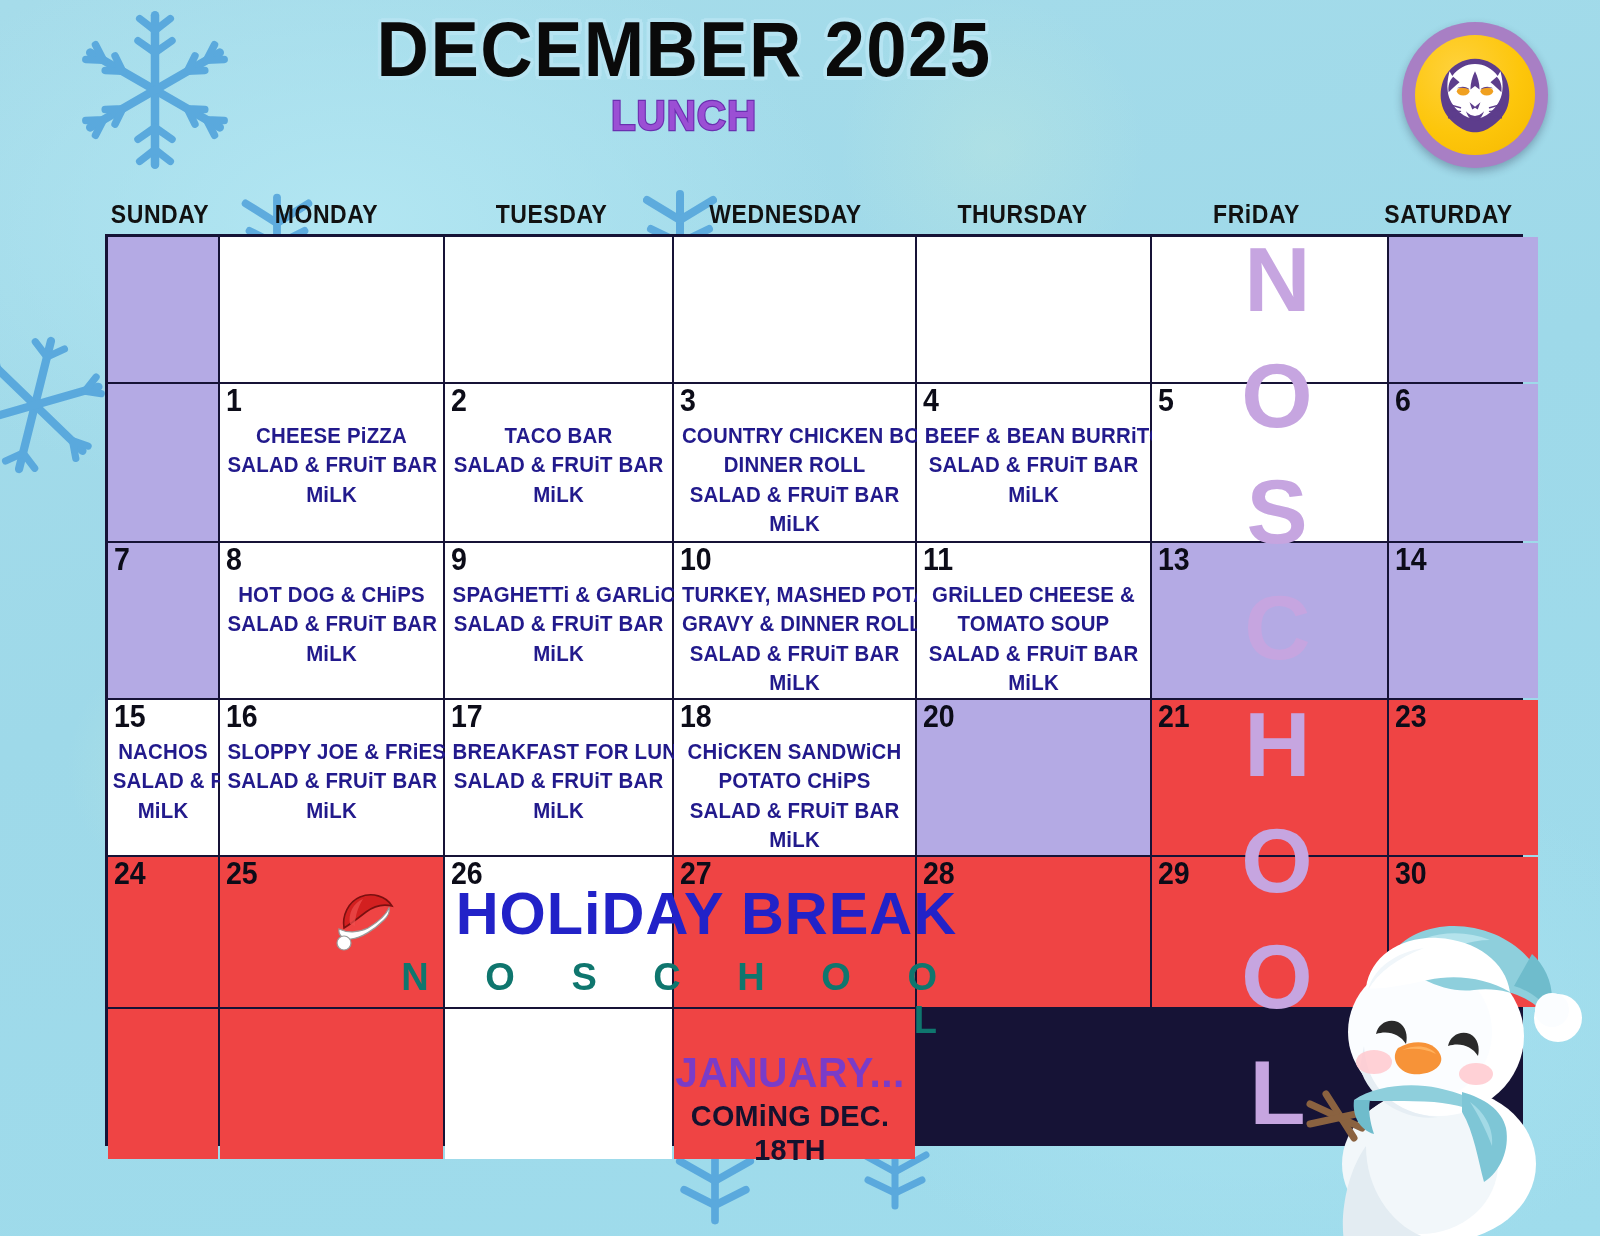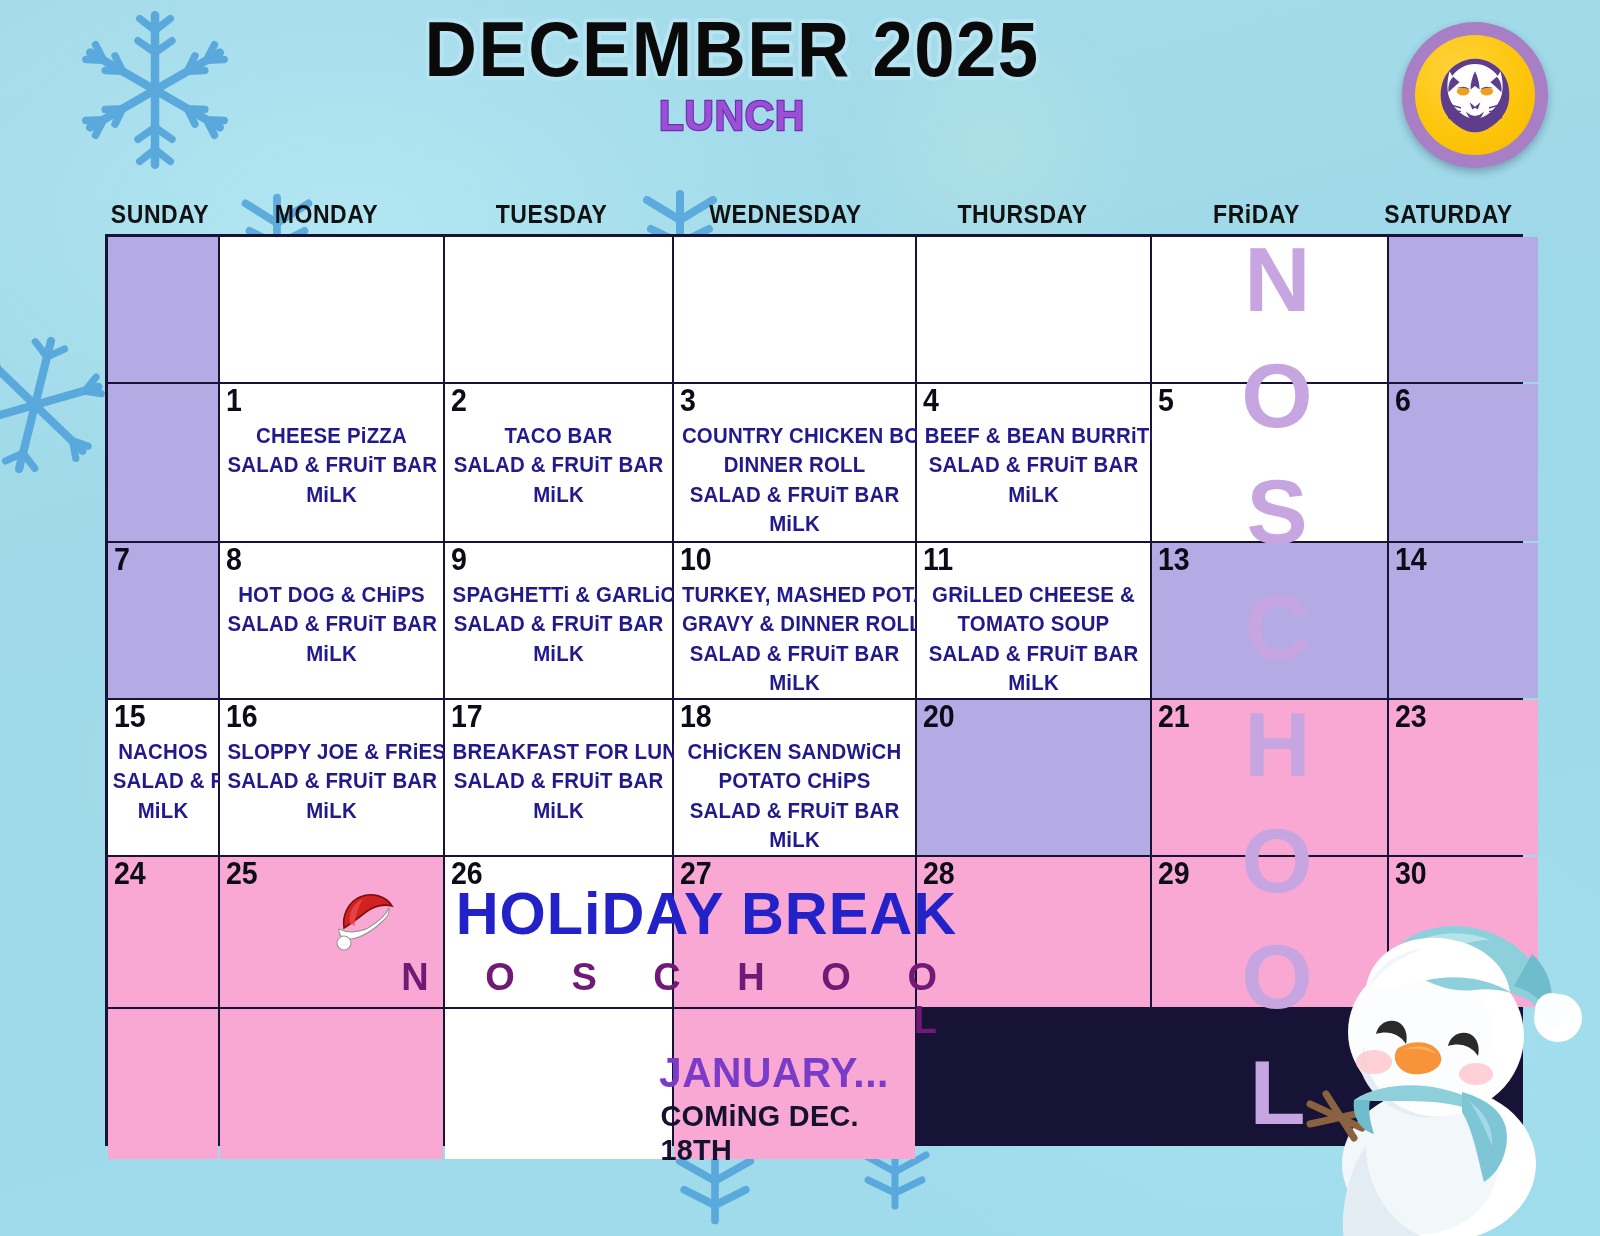--- a/index.html
+++ b/index.html
@@ -33,21 +33,21 @@
   .snowflake { position: absolute; color: #5aa9dd; pointer-events: none; }
   .snowflake svg { display: block; width: 100%; height: 100%; }
   #sf-topleft   { left: 70px;   top: 5px;    width: 170px; height: 170px; }
   #sf-left      { left: -40px;  top: 330px;  width: 150px; height: 150px; transform: rotate(14deg); }
   #sf-hdr1      { left: 228px;  top: 178px;  width: 98px;  height: 98px; opacity:.95;}
   #sf-hdr2      { left: 630px;  top: 176px;  width: 100px; height: 100px; opacity:.95;}
   #sf-bot1      { left: 660px;  top: 1148px; width: 110px; height: 110px; }
   #sf-bot2      { left: 845px;  top: 1144px; width: 100px; height: 100px; }
 
   
-  #header { position: absolute; left: 0; top: 12px; width: 1368px; text-align: center; margin-left: 48px; }
+  #header { position: absolute; left: 0; top: 12px; width: 1368px; text-align: center; }
   #page-title {
     font-family: "Liberation Sans Narrow", "Liberation Sans", sans-serif;
     font-size: 78px; font-weight: 800; letter-spacing: 1.5px;
     color: #0a0a0a; line-height: .96;
     text-shadow:
       -3px -3px 0 #b6e4f2,  3px -3px 0 #b6e4f2,
       -3px  3px 0 #b6e4f2,  3px  3px 0 #b6e4f2,
        0px -4px 0 #b6e4f2,  0px  4px 0 #b6e4f2,
       -4px  0px 0 #b6e4f2,  4px  0px 0 #b6e4f2;
     transform: scaleX(.93);
@@ -97,21 +97,21 @@
     display: grid;
     grid-template-columns: 110px 223px 227px 241px 233px 235px 149px;
     grid-template-rows: 145px 157px 155px 155px 150px 150px;
     border: 3px solid #161336;
     background: #161336;
     gap: 2px;
     z-index: 3;
   }
   .cell { position: relative; background: #ffffff; overflow: visible; }
   .cell.weekend { background: #b4aae4; }
-  .cell.break   { background: #f9a8d4; }
+  .cell.break   { background: #ef4444; }
   .date-num {
     position: absolute; left: 6px; top: 1px;
     font-family: "Liberation Sans Narrow", "Liberation Sans", sans-serif;
     font-size: 31px; font-weight: 700; color: #0c0c18; line-height: 1.05;
     transform: scaleX(.92); transform-origin: left top;
   }
   .menu {
     position: absolute; left: 2px; right: 2px; top: 38px;
     text-align: center;
     font-family: "Liberation Sans Narrow", "Liberation Sans", sans-serif;
@@ -142,32 +142,32 @@
     z-index: 7; pointer-events: none; text-align: right;
   }
   #holiday-break-title {
     font-family: "Liberation Sans Narrow", "Liberation Sans", sans-serif;
     font-size: 60px; font-weight: 800; letter-spacing: 1px;
     color: #2222c8; line-height: 1; margin-left: 36px;
     transform: scaleX(.99);
   }
   #holiday-break-sub {
     font-family: "Liberation Sans Narrow", "Liberation Sans", sans-serif;
-    font-size: 38px; font-weight: 700; color: #701a75;
+    font-size: 38px; font-weight: 700; color: #0f766e;
     letter-spacing: 23px; margin-top: 12px; margin-left: 28px;
     transform: scaleX(1);
   }
   #santa-hat-icon {
     position: absolute; left: -6px; top: 4px; width: 72px; height: 64px;
   }
 
   
   #january-note {
     position: absolute; left: 655px; top: 1052px; width: 270px;
-    z-index: 7; pointer-events: none;
+    z-index: 7; text-align: center; pointer-events: none;
   }
   #january-title {
     font-family: "Liberation Sans Narrow", "Liberation Sans", sans-serif;
     font-size: 42px; font-weight: 800; color: #7a3cc8;
     letter-spacing: .5px; line-height: 1; transform: scaleX(.97);
   }
   #january-sub {
     margin-top: 5px;
     font-family: "Liberation Sans Narrow", "Liberation Sans", sans-serif;
     font-size: 30px; font-weight: 700; color: #14122e;

